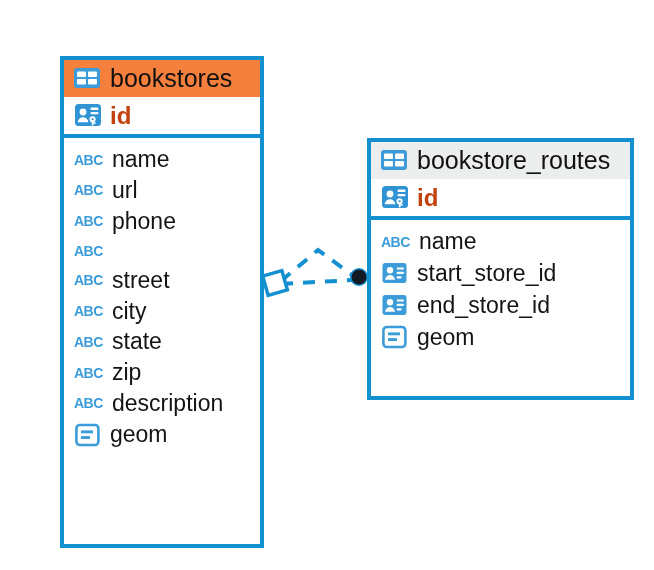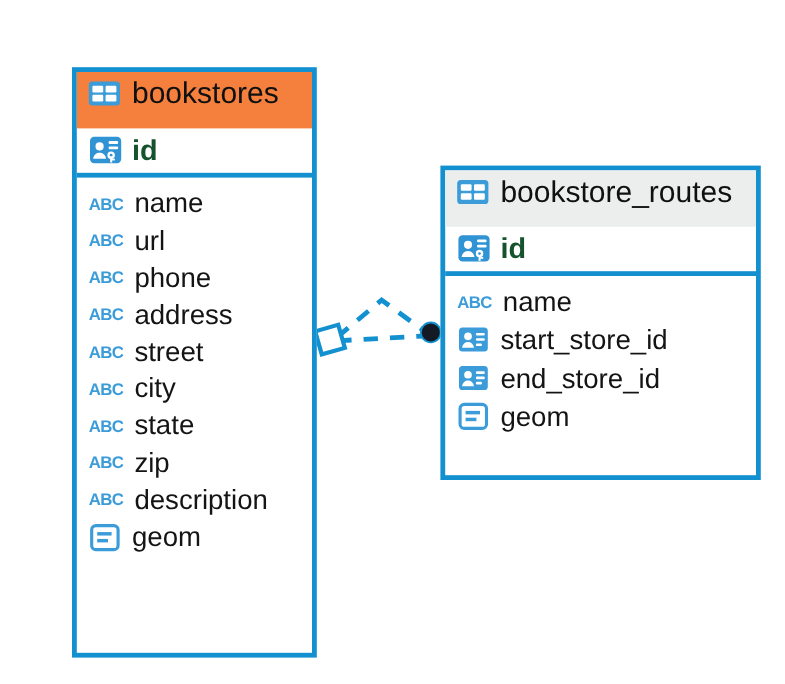--- a/index.html
+++ b/index.html
@@ -15,37 +15,37 @@
   
   .entity{
     position:absolute;
     box-sizing:border-box;
     border:4px solid var(--brd,#1390d0);
     background:#ffffff;
   }
   .ent-header{
     display:flex;align-items:center;
     gap:9px;
-    padding:5px 9px 16px 9px;
+    padding:5px 9px 6px 9px;
     box-sizing:border-box;
   }
   .ent-header .title{
     font-size:25px;
     color:#101010;
     line-height:1.05;
     white-space:nowrap;
   }
   .pk-row{
     display:flex;align-items:center;gap:8px;
     padding:5px 9px 6px 10px;
     box-sizing:border-box;
     border-bottom:4px solid #1390d0;
   }
   .pk-row .fname{
-    font-size:24px;font-weight:bold;color:#14532d;line-height:1.05;
+    font-size:24px;font-weight:bold;color:#c2410c;line-height:1.05;
   }
   .fields{padding:6px 0 7px 0;}
   .field{
     display:flex;align-items:center;gap:8px;
     padding:3px 9px 3px 10px;
     box-sizing:border-box;
   }
   .field .fname{
     font-size:23px;color:#141414;line-height:1.08;
   }
@@ -138,21 +138,20 @@
       <div class="field">
         <span class="ico ico-abc">
           <span class="abc-text">ABC</span>
         </span>
         <span class="fname">phone</span>
       </div>
       <div class="field">
         <span class="ico ico-abc">
           <span class="abc-text">ABC</span>
         </span>
-        <span class="fname">address</span>
       </div>
       <div class="field">
         <span class="ico ico-abc">
           <span class="abc-text">ABC</span>
         </span>
         <span class="fname">street</span>
       </div>
       <div class="field">
         <span class="ico ico-abc">
           <span class="abc-text">ABC</span>

